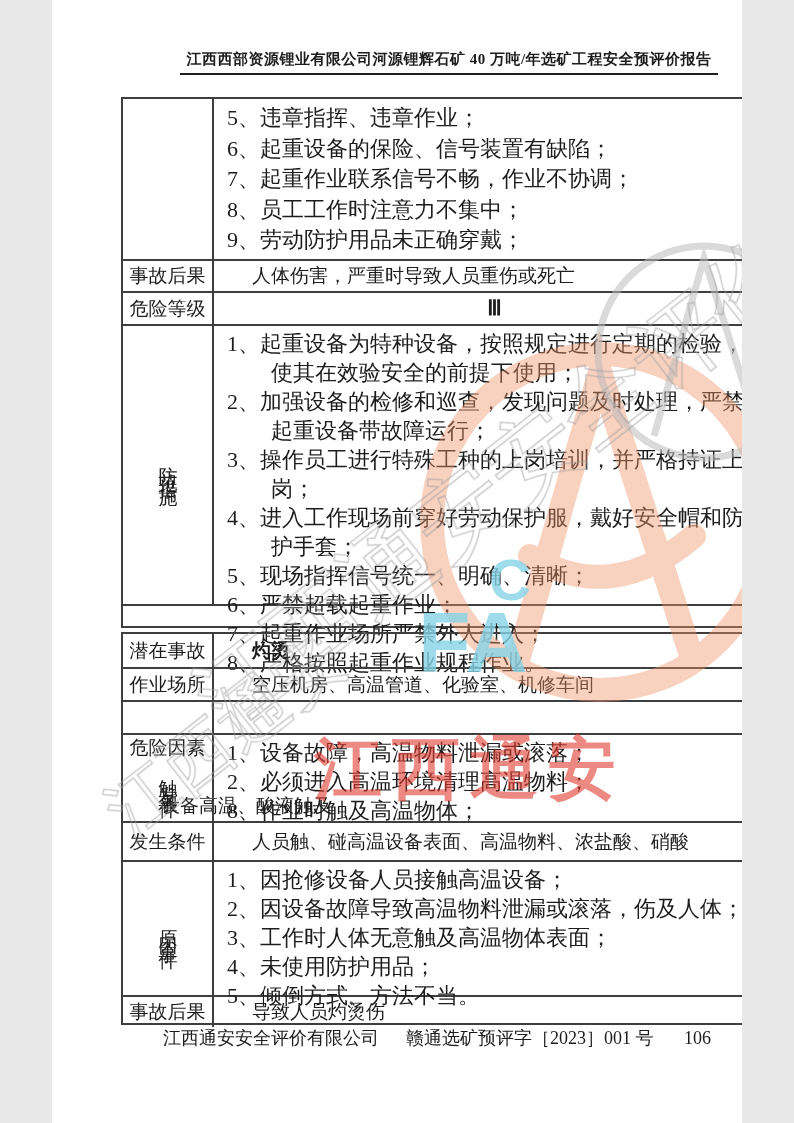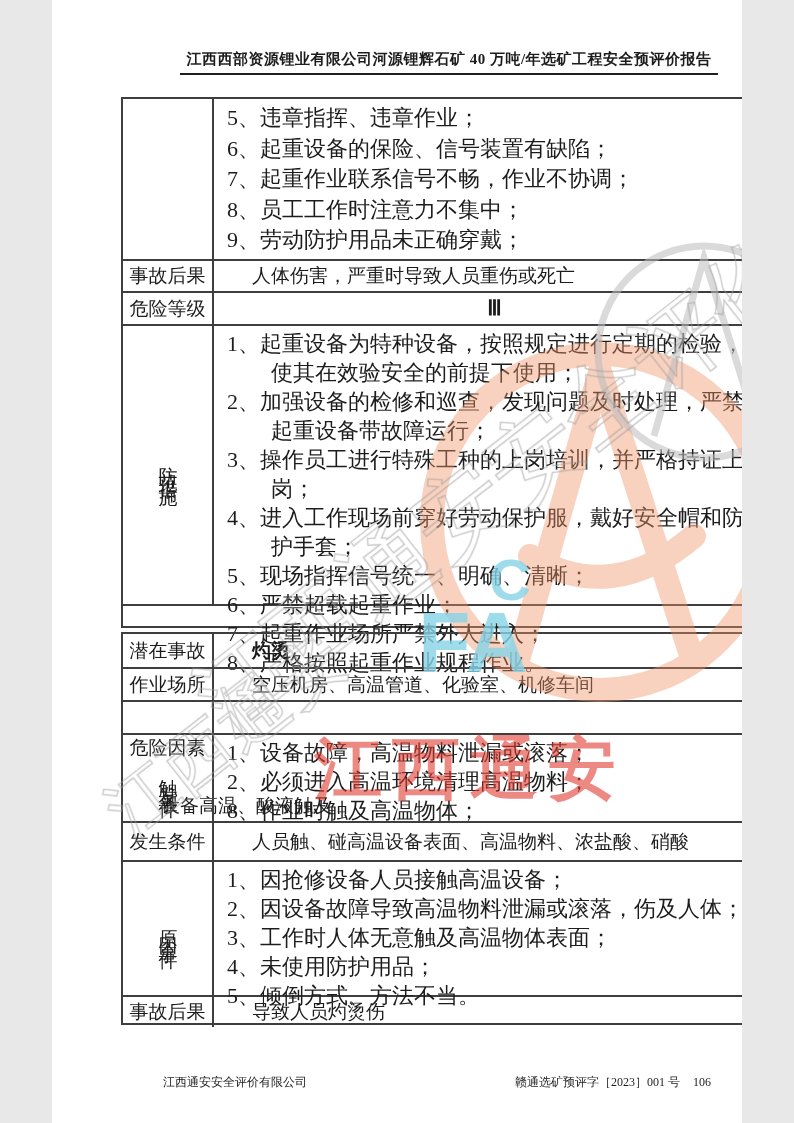--- a/index.html
+++ b/index.html
@@ -31,26 +31,26 @@
     display:flex; flex-direction:column; justify-content:space-evenly;
     height:100%; padding:3px 10px 3px 13px; font-size:22px; box-sizing:border-box;
   }
   .item { padding-left:2em; text-indent:-2em; line-height:1.32; }
   .vrow { display:flex; align-items:center; height:100%; padding-left:38px; font-size:19px; box-sizing:border-box; }
   .vrow.center { justify-content:center; padding-left:0; font-weight:bold; font-size:21px; }
   .vrow.bold { font-weight:bold; }
   .spacer-row { height:100%; }
   
   .ftr {
-    position:absolute; left:69px; top:1074px; width:656px; box-sizing:border-box;
+    position:absolute; left:69px; top:1026px; width:656px; box-sizing:border-box;
     display:flex; justify-content:space-between; align-items:baseline;
-    padding:0 66px 0 42px; font-size:12px;text-align:center;
+    padding:0 66px 0 42px; font-size:18px;text-align:center;
   }
   .ftr-right { white-space:nowrap; }
-  .ftr-right span { margin-left:10px; }
+  .ftr-right span { margin-left:26px; }
   
   .wm { position:absolute; left:0; top:0; z-index:5; pointer-events:none; }
 </style>
 </head>
 <body>
 
 <div class="page">
 
   <div class="hdr">
     <span class="hdr-title">江西西部资源锂业有限公司河源锂辉石矿 40 万吨/年选矿工程安全预评价报告</span>

